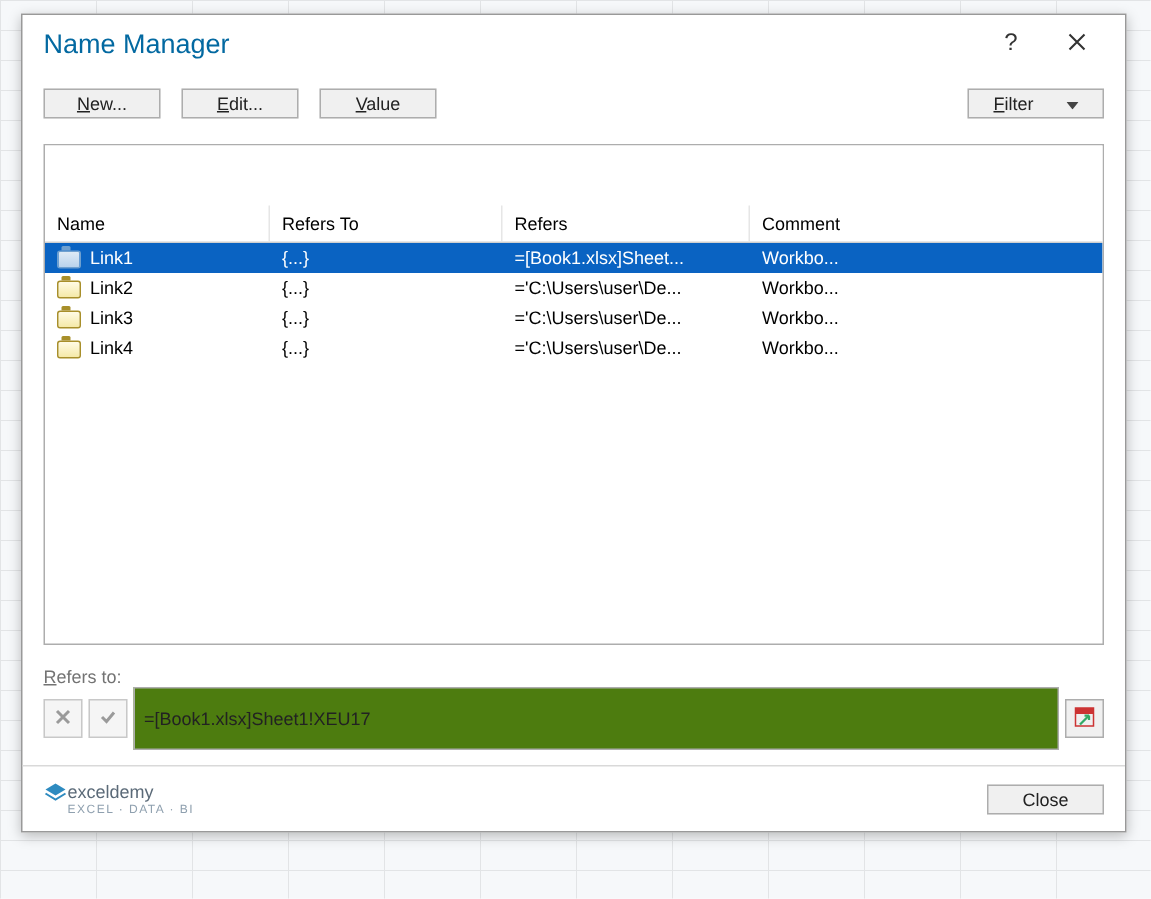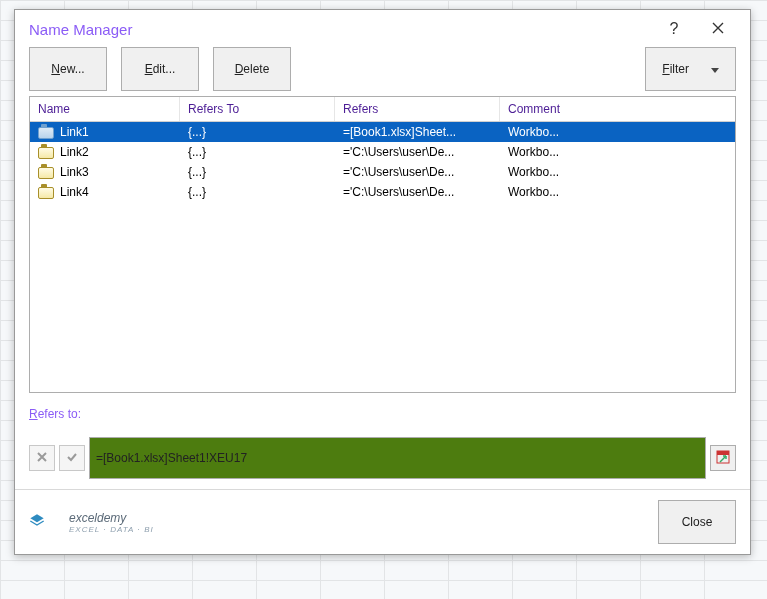--- a/index.html
+++ b/index.html
@@ -20,81 +20,81 @@
   background: #fff;
   border: 1px solid #999;
   box-shadow: 0 2px 8px rgba(0,0,0,.25);
   display: flex; flex-direction: column;
 }
 
 .titlebar {
   height: 38px; display: flex; align-items: center;
   padding: 0 10px 0 14px;
 }
-.titlebar .title { flex: 1; font-size: 15px; color: #8b5cf6; }
+.titlebar .title { flex: 1; font-size: 18px; color: #0369a1; }
 .titlebar .tb-btn { width: 44px; height: 30px; display: flex; align-items: center; justify-content: center; color: #333; }
 
 .toolbar {
   height: 42px; padding: 6px 14px; display: flex; gap: 14px; align-items: center;
 }
 .btn {
   background: #f0f0f0; border: 1px solid #adadad; color: #222;
-  height: 44px; padding: 0 16px; min-width: 78px;
+  height: 20px; padding: 0 16px; min-width: 78px;
   cursor: pointer;
 }
 .toolbar .spacer { flex: 1; }
 .filter-btn { min-width: 70px; display: inline-flex; align-items: center; justify-content: center; gap: 22px; }
 
 .list-wrap { flex: 1; margin: 6px 14px 8px 14px; border: 1px solid #adadad; display: flex; flex-direction: column; }
 .list-header {
   display: grid;
   grid-template-columns: 150px 155px 165px 80px 1fr;
   background: #fff; border-bottom: 1px solid #d0d0d0;
 }
 .list-header div {
-  padding: 5px 8px; color: #4c1d95; border-right: 1px solid #e6e6e6;
+  padding: 5px 8px; color: #000000; border-right: 1px solid #e6e6e6; margin-top: 40px;
 }
 .list-header div:last-child { border-right: none; }
 
 .list-body { flex: 1; overflow: hidden; }
 .row {
   display: grid;
   grid-template-columns: 150px 155px 165px 80px 1fr;
 }
 .row > div { padding: 3px 8px; white-space: nowrap; overflow: hidden; text-overflow: ellipsis; }
 .row.selected { background: #0a63c2; color: #fff; }
 .row .name-cell { display: flex; align-items: flex-end; gap: 6px; }
 .name-icon { width: 16px; height: 12px; border: 1.5px solid #a88f2a; border-radius: 2px; background: linear-gradient(#fffbe5,#f5e9a8); position: relative; }
 .row.selected .name-icon { border-color: #6fa0cf; background: linear-gradient(#dfeaf5,#b9d3ec); }
 .name-icon::before { content:""; position:absolute; left:2px; top:-4px; width:6px; height:3px; background:#a88f2a; border-radius:1px 1px 0 0; }
 .row.selected .name-icon::before { background:#6fa0cf; }
 
 .refers-section {
   padding: 6px 14px 10px 14px;
 }
-.refers-label { margin-bottom: 16px; color: #8b5cf6; }
+.refers-label { margin-bottom: 0; color: #737373; }
 .refers-row { display: flex; align-items: center; gap: 4px; }
 .ref-x, .ref-check {
   width: 26px; height: 26px; border: 1px solid #c8c8c8; background: #f5f5f5;
   color: #9a9a9a; display: flex; align-items: center; justify-content: center;
 }
 .refers-input {
   flex: 1; height: 42px; border: 1px solid #adadad; padding: 0 6px; color: #222;
   background: #4d7c0f;
 }
 .collapse-btn {
   width: 26px; height: 26px; border: 1px solid #adadad; background: #f0f0f0;
   display: flex; align-items: center; justify-content: center;
 }
 
 .footer {
   border-top: 1px solid #d9d9d9;
   padding: 10px 14px; display: flex; align-items: center; justify-content: flex-end; gap: 8px;
 }
-.brand { flex:1; display:flex; align-items:center; gap:24px; color:#5b6a78; font-size:12px;font-style:italic; }
+.brand { flex:1; display:flex; gap:0; color:#5b6a78; font-size:12px; }
 .brand svg { width:16px; height:16px; }
 .brand-sub { font-size:8px; letter-spacing:1px; color:#8fa0af; }
 
 .underline-first::first-letter { text-decoration: underline; }
 </style>
 </head>
 <body>
 
 <div class="grid-bg"></div>
 
@@ -110,21 +110,21 @@
         <svg width="12" height="12" viewBox="0 0 12 12">
             <path d="M1 1 L11 11 M11 1 L1 11" stroke="#333" stroke-width="1.4"></path>
           </svg>
       </span>
     </div>
   </div>
 
   <div class="toolbar">
     <button class="btn underline-first">New...</button>
     <button class="btn underline-first">Edit...</button>
-    <button class="btn underline-first">Delete</button>
+    <button class="btn underline-first">Value</button>
     <div class="spacer"></div>
     <button class="btn filter-btn">
       <span class="underline-first">Filter</span>
       <span>
         <svg width="8" height="5" viewBox="0 0 8 5">
             <path d="M0 0 L4 5 L8 0 Z" fill="#444"></path>
           </svg>
       </span>
     </button>
   </div>

